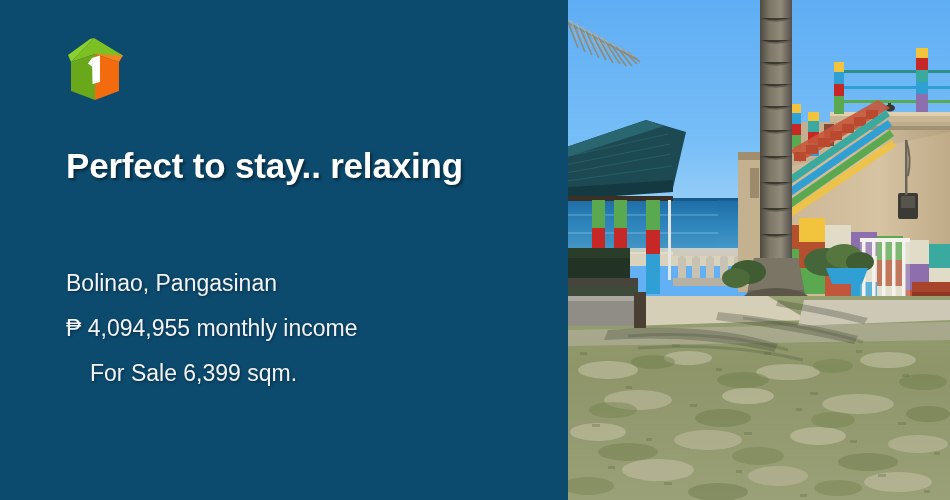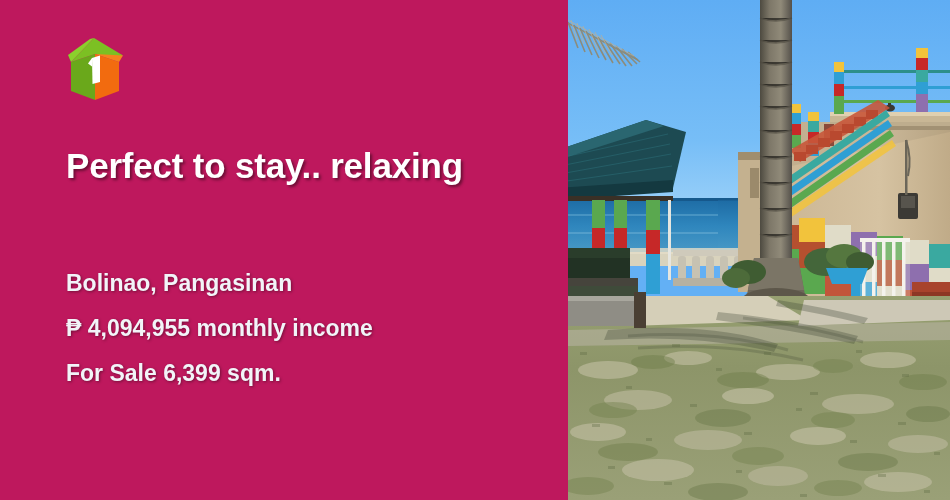--- a/index.html
+++ b/index.html
@@ -15,21 +15,21 @@
     font-family: "Liberation Sans", sans-serif;
     background: #262f43;
   }
 
   
   #info-panel {
     position: absolute;
     left: 0; top: 0;
     width: 568px;
     height: 500px;
-    background: #be185d;
+    background: #0c4a6e;
     box-sizing: border-box;
     padding: 36px 40px 0 66px;
   }
 
   
   #logo {
     width: 58px;
     height: 66px;
     display: block;
   }
@@ -51,28 +51,28 @@
 
   
   #details {
     position: absolute;
     left: 66px;
     top: 272px;
     width: 470px;
   }
   .detail-line {
     font-size: 23px;
-    font-weight: bold;
+    font-weight: normal;
     line-height: 1.0;
     color: #f2f4f8;
     margin: 0 0 22px 0;
     text-shadow: 1px 1px 3px rgba(0,0,0,0.40);
     white-space: nowrap;
   }
-  .detail-line:last-child { margin-bottom: 0; }
+  .detail-line:last-child { margin-bottom: 0; margin-left: 24px; }
 
   
   #photo {
     position: absolute;
     left: 568px;
     top: 0;
     width: 382px;
     height: 500px;
     overflow: hidden;
     background: #63b0f5;

